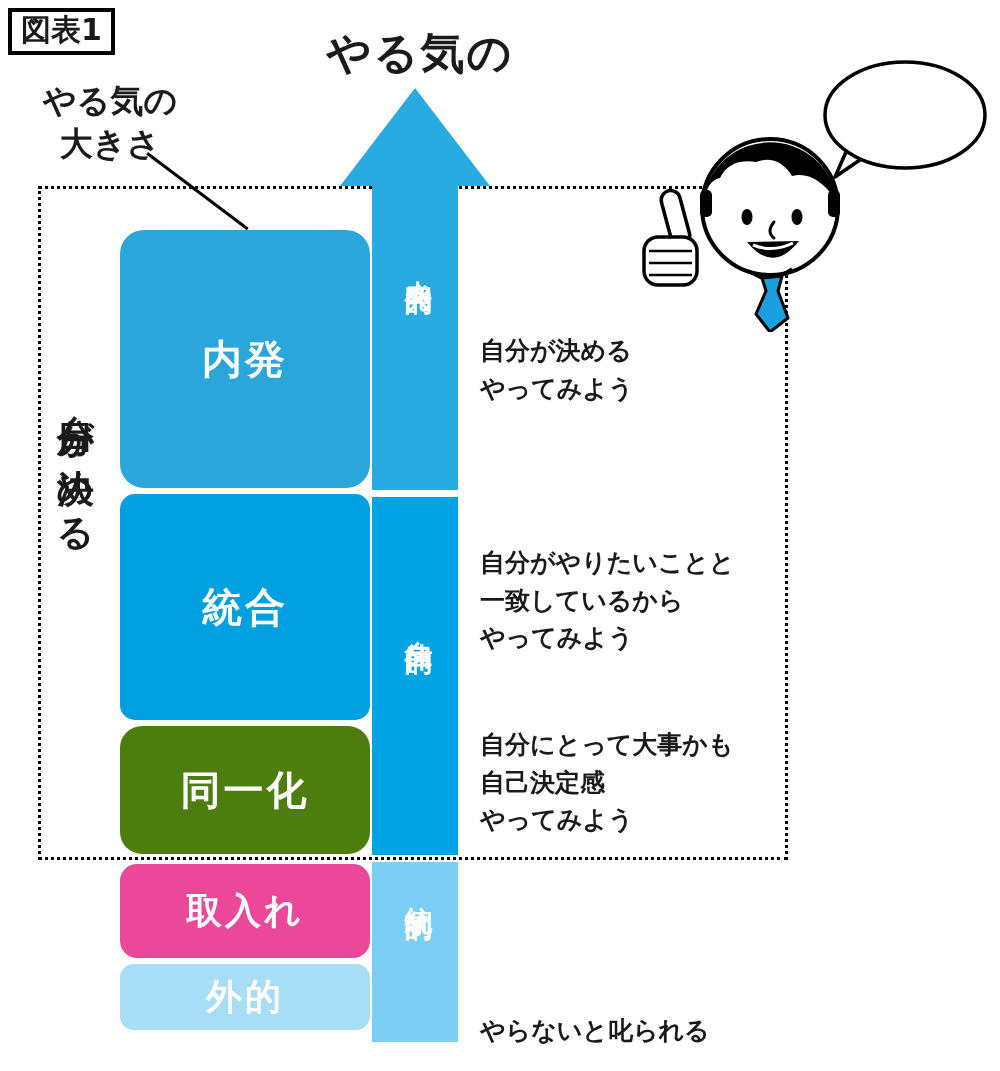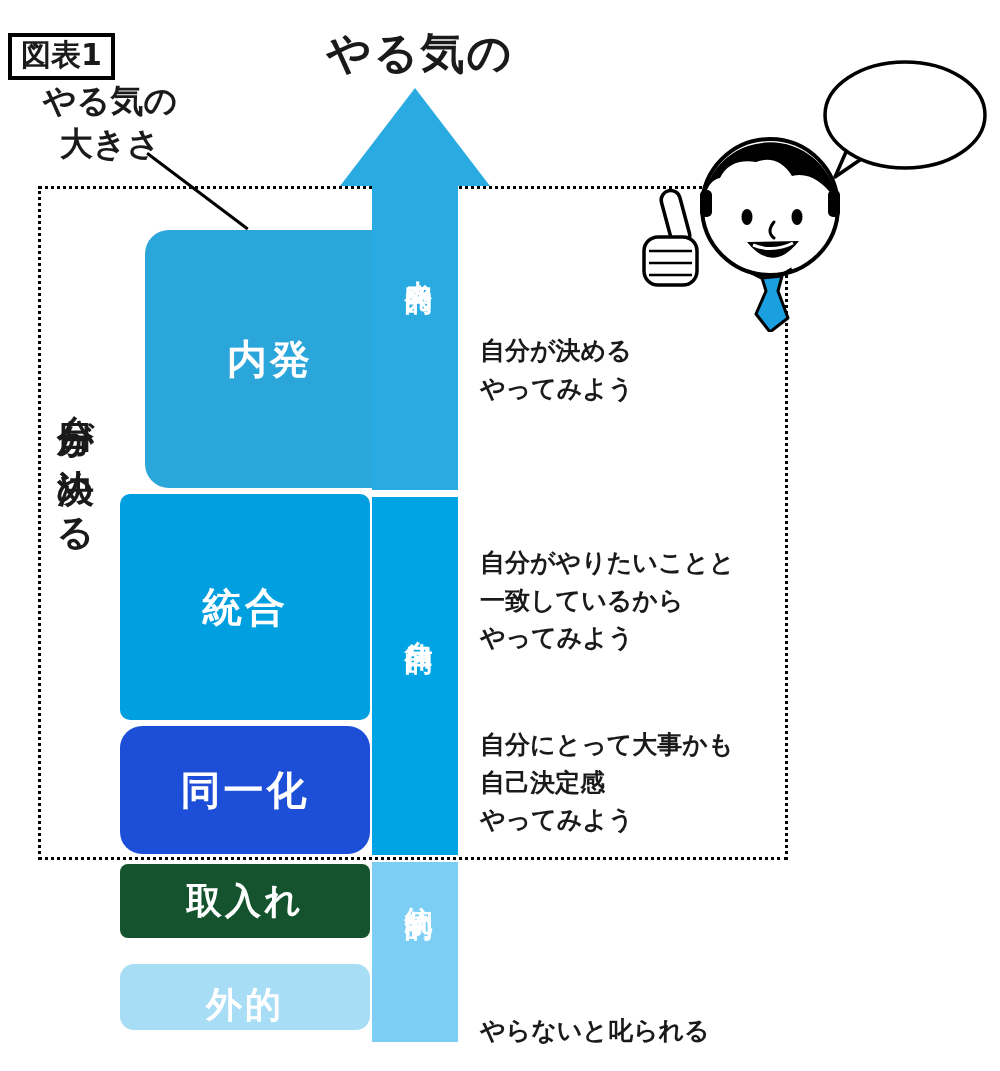--- a/index.html
+++ b/index.html
@@ -21,21 +21,20 @@
 
   
   .figure-label {
     left: 8px; top: 8px;
     border: 4px solid #000;
     padding: 1px 9px 3px 9px;
     font-size: 30px;
     line-height: 1.15;
     background: #fff;
     z-index: 8;
-    margin-top: 25px;
   }
 
   
   .page-title {
     left: 230px; top: 24px; width: 380px;
     text-align: center;
     font-size: 44px;
     letter-spacing: 2px;
     z-index: 8;
   }
@@ -78,25 +77,25 @@
   .level-box {
     left: 120px;
     width: 250px;
     display: flex;
     align-items: center;
     justify-content: center;
     color: #ffffff;
     z-index: 2;
   }
   .level-box .level-label { font-size: 40px; letter-spacing: 3px; }
-  .box-0 { top: 230px; height: 258px; border-radius: 24px; background: #2ba6db; margin-left: 25px; }
-  .box-1 { top: 494px; height: 226px; border-radius: 10px; background: #009fe0; }
-  .box-2 { top: 726px; height: 128px; border-radius: 22px; background: #1d4ed8; }
-  .box-3 { top: 864px; height: 74px; border-radius: 8px; background: #14532d; }
-  .box-4 { top: 964px; height: 66px; border-radius: 14px; background: #a8ddf6; align-items: flex-end; }
+  .box-0 { top: 230px; height: 258px; border-radius: 24px; background: #2ba6db; }
+  .box-1 { top: 494px; height: 226px; border-radius: 15px; background: #009fe0; }
+  .box-2 { top: 726px; height: 128px; border-radius: 22px; background: #4d7c0f; }
+  .box-3 { top: 864px; height: 94px; border-radius: 17px; background: #ec4899; }
+  .box-4 { top: 964px; height: 66px; border-radius: 14px; background: #a8ddf6; }
   .box-3 .level-label, .box-4 .level-label { font-size: 36px; }
 
   
   .arrow-head {
     left: 340px; top: 88px;
     width: 0; height: 0;
     border-left: 75px solid transparent;
     border-right: 75px solid transparent;
     border-bottom: 98px solid #29abe2;
     z-index: 3;

